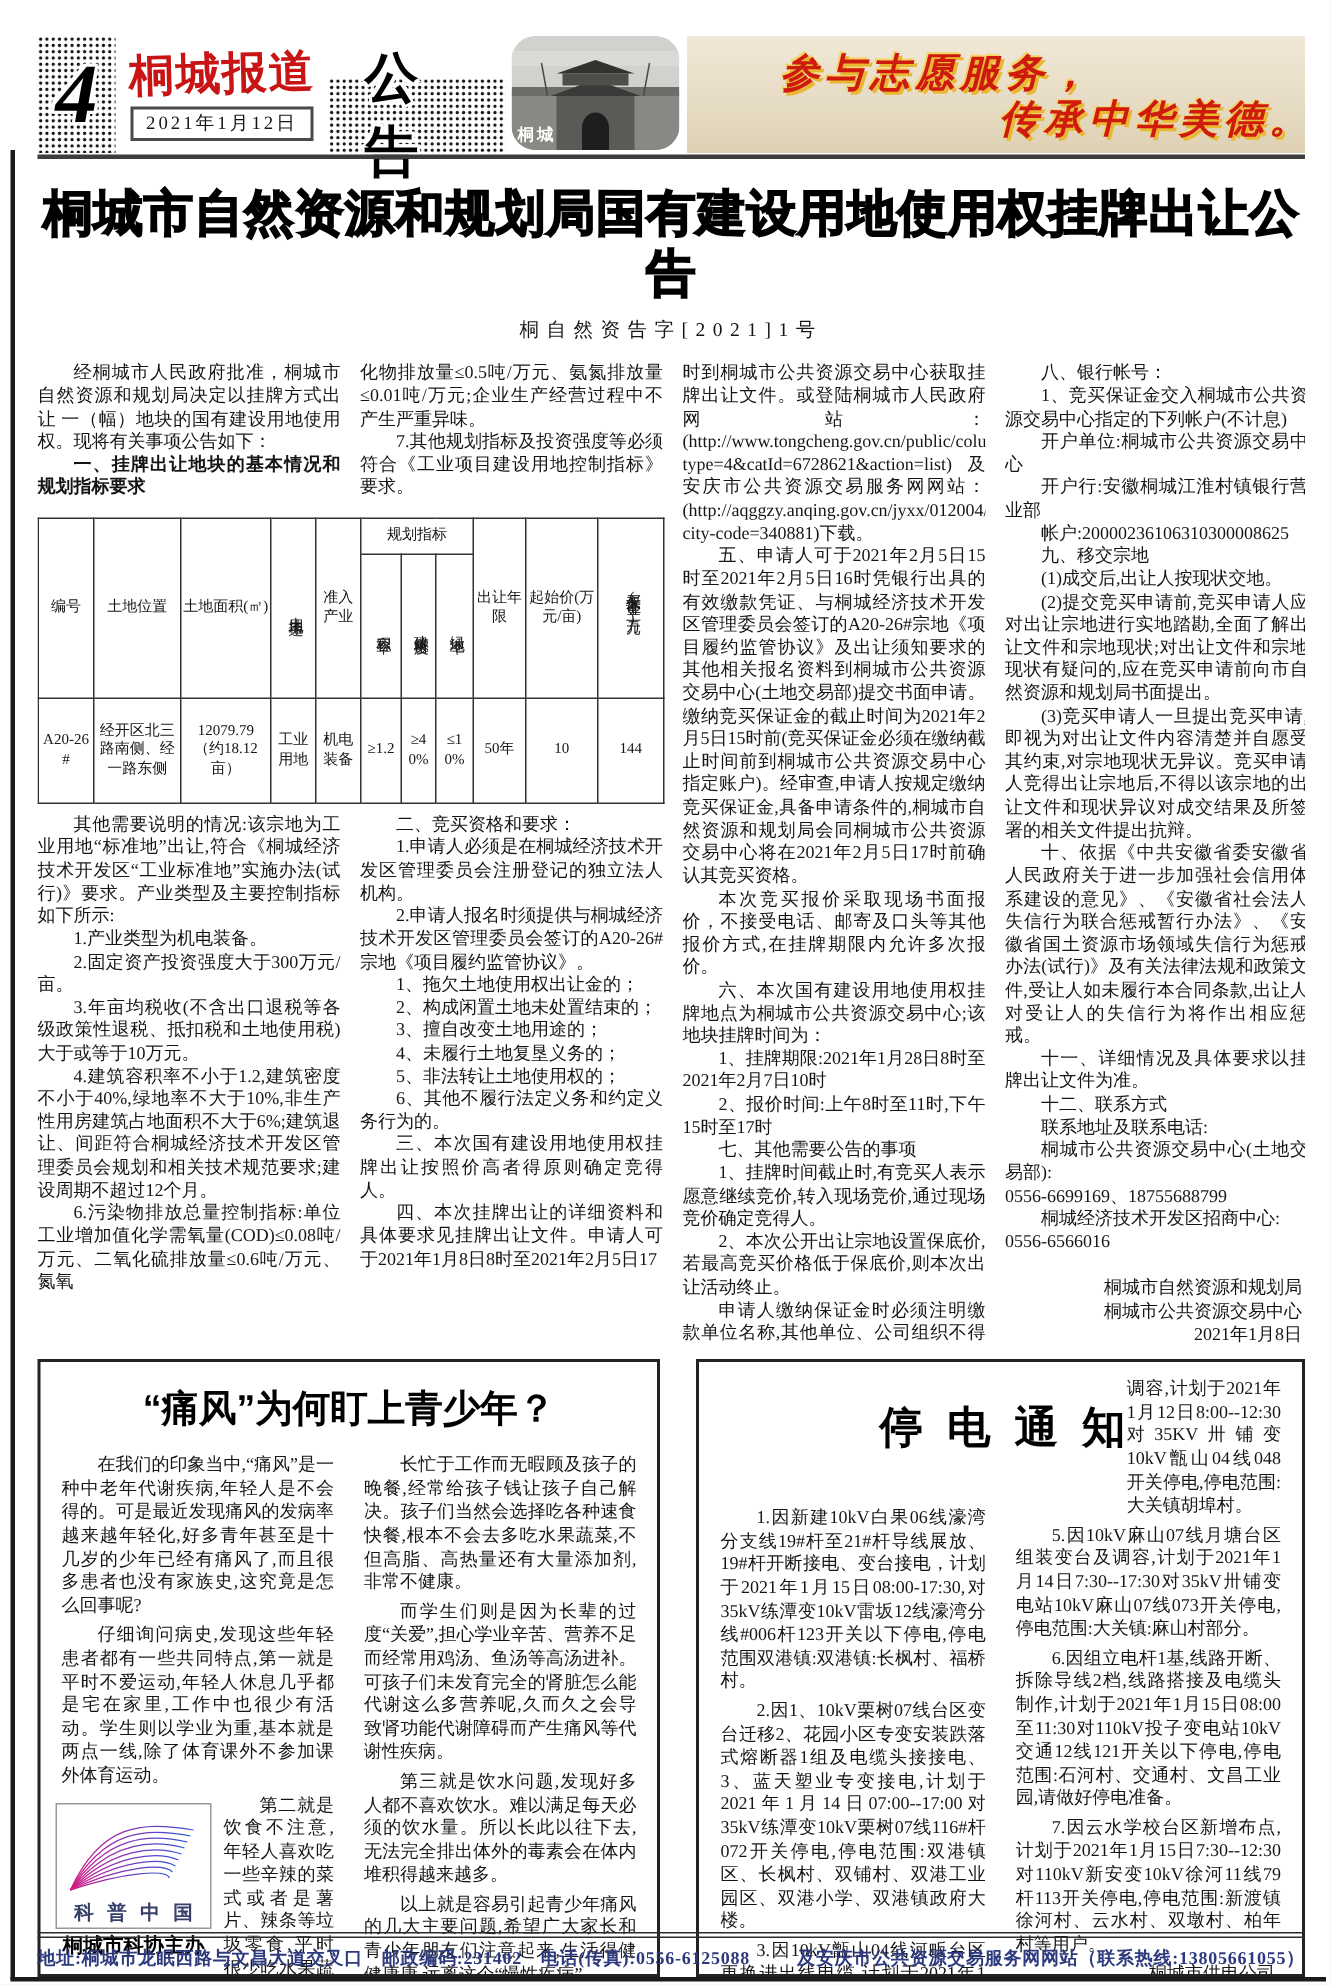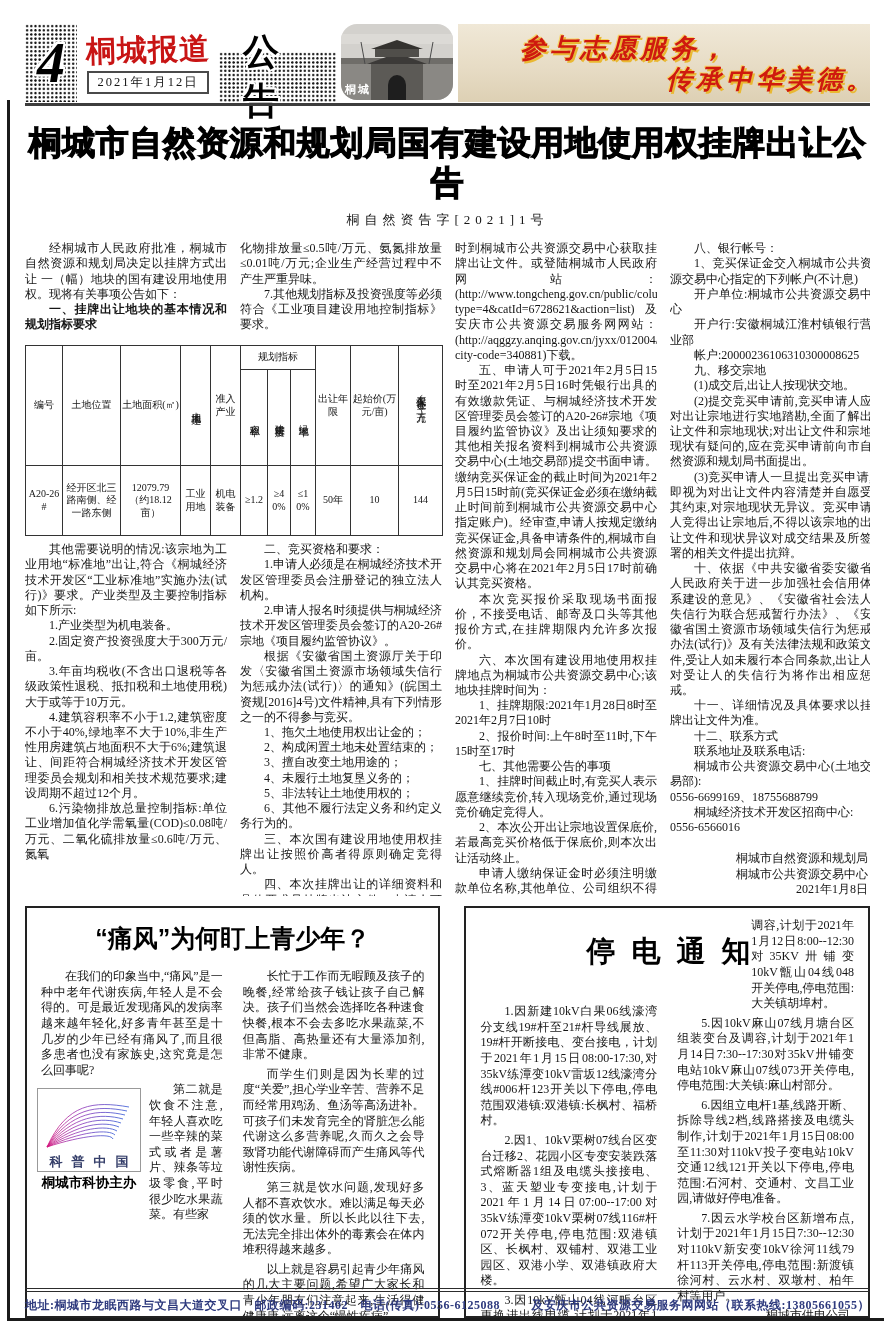--- a/index.html
+++ b/index.html
@@ -190,21 +190,20 @@
             <p>1.产业类型为机电装备。</p>
             <p>2.固定资产投资强度大于300万元/亩。</p>
             <p>3.年亩均税收(不含出口退税等各级政策性退税、抵扣税和土地使用税)大于或等于10万元。</p>
             <p>4.建筑容积率不小于1.2,建筑密度不小于40%,绿地率不大于10%,非生产性用房建筑占地面积不大于6%;建筑退让、间距符合桐城经济技术开发区管理委员会规划和相关技术规范要求;建设周期不超过12个月。</p>
             <p>6.污染物排放总量控制指标:单位工业增加值化学需氧量(COD)≤0.08吨/万元、二氧化硫排放量≤0.6吨/万元、氮氧</p>
           </div>
           <div class="coltext">
             <p>二、竞买资格和要求：</p>
             <p>1.申请人必须是在桐城经济技术开发区管理委员会注册登记的独立法人机构。</p>
             <p>2.申请人报名时须提供与桐城经济技术开发区管理委员会签订的A20-26#宗地《项目履约监管协议》。</p>
-            <p>根据《安徽省国土资源厅关于印发〈安徽省国土资源市场领域失信行为惩戒办法(试行)〉的通知》(皖国土资规[2016]4号)文件精神,具有下列情形之一的不得参与竞买。</p>
             <p>1、拖欠土地使用权出让金的；</p>
             <p>2、构成闲置土地未处置结束的；</p>
             <p>3、擅自改变土地用途的；</p>
             <p>4、未履行土地复垦义务的；</p>
             <p>5、非法转让土地使用权的；</p>
             <p>6、其他不履行法定义务和约定义务行为的。</p>
             <p>三、本次国有建设用地使用权挂牌出让按照价高者得原则确定竞得人。</p>
             <p>四、本次挂牌出让的详细资料和具体要求见挂牌出让文件。申请人可于2021年1月8日8时至2021年2月5日17</p>
           </div>
         </div>
@@ -246,20 +245,21 @@
         <p class="sig">2021年1月8日</p>
       </div>
     </div>
 
     <section class="boxes">
       <div class="box gout">
         <h2>“痛风”为何盯上青少年？</h2>
         <div class="box-cols">
           <div class="c coltext">
             <p>在我们的印象当中,“痛风”是一种中老年代谢疾病,年轻人是不会得的。可是最近发现痛风的发病率越来越年轻化,好多青年甚至是十几岁的少年已经有痛风了,而且很多患者也没有家族史,这究竟是怎么回事呢?</p>
+            <p>仔细询问病史,发现这些年轻患者都有一些共同特点,第一就是平时不爱运动,年轻人休息几乎都是宅在家里,工作中也很少有活动。学生则以学业为重,基本就是两点一线,除了体育课外不参加课外体育运动。</p>
             <div class="wrapblock">
               <div class="logo-float">
                 <div class="logo-box">
                   <svg viewBox="0 0 100 58">
                     <defs>
                       <linearGradient id="wg" x1="0%" y1="0%" x2="100%" y2="0%">
                         <stop offset="0%" stop-color="#d4177d"></stop>
                         <stop offset="45%" stop-color="#8b32b8"></stop>
                         <stop offset="100%" stop-color="#2f55d4"></stop>
                       </linearGradient>

